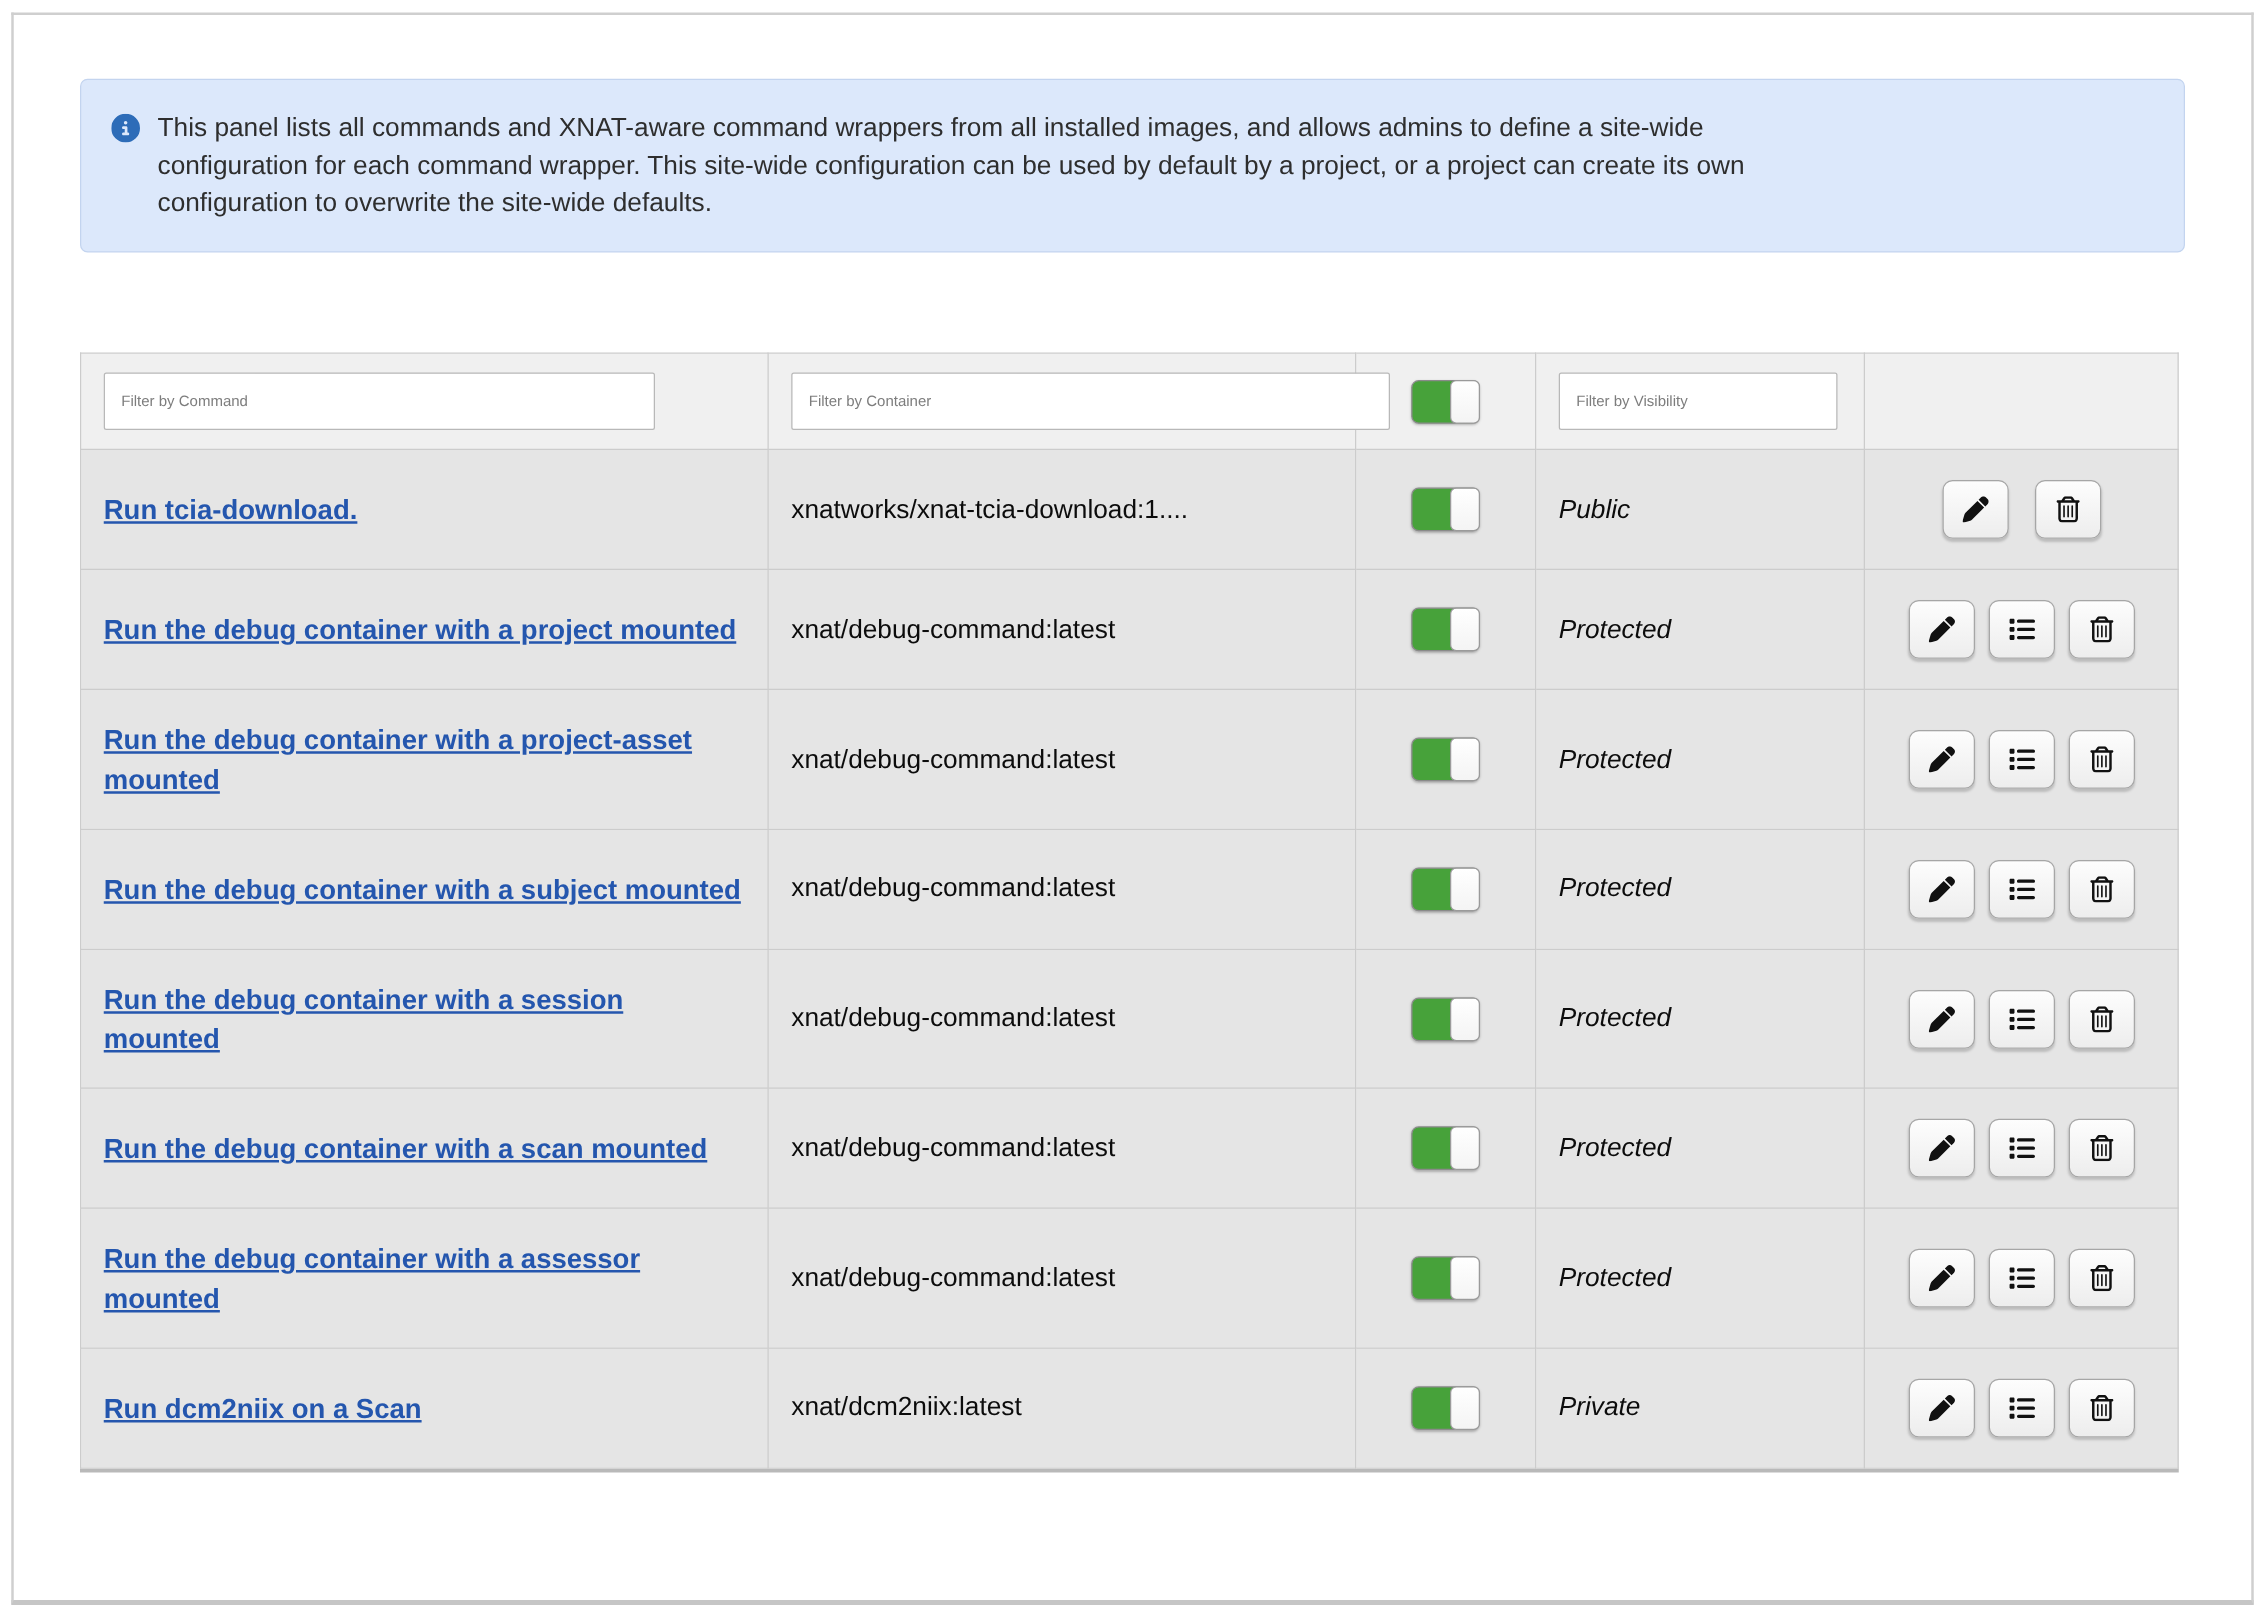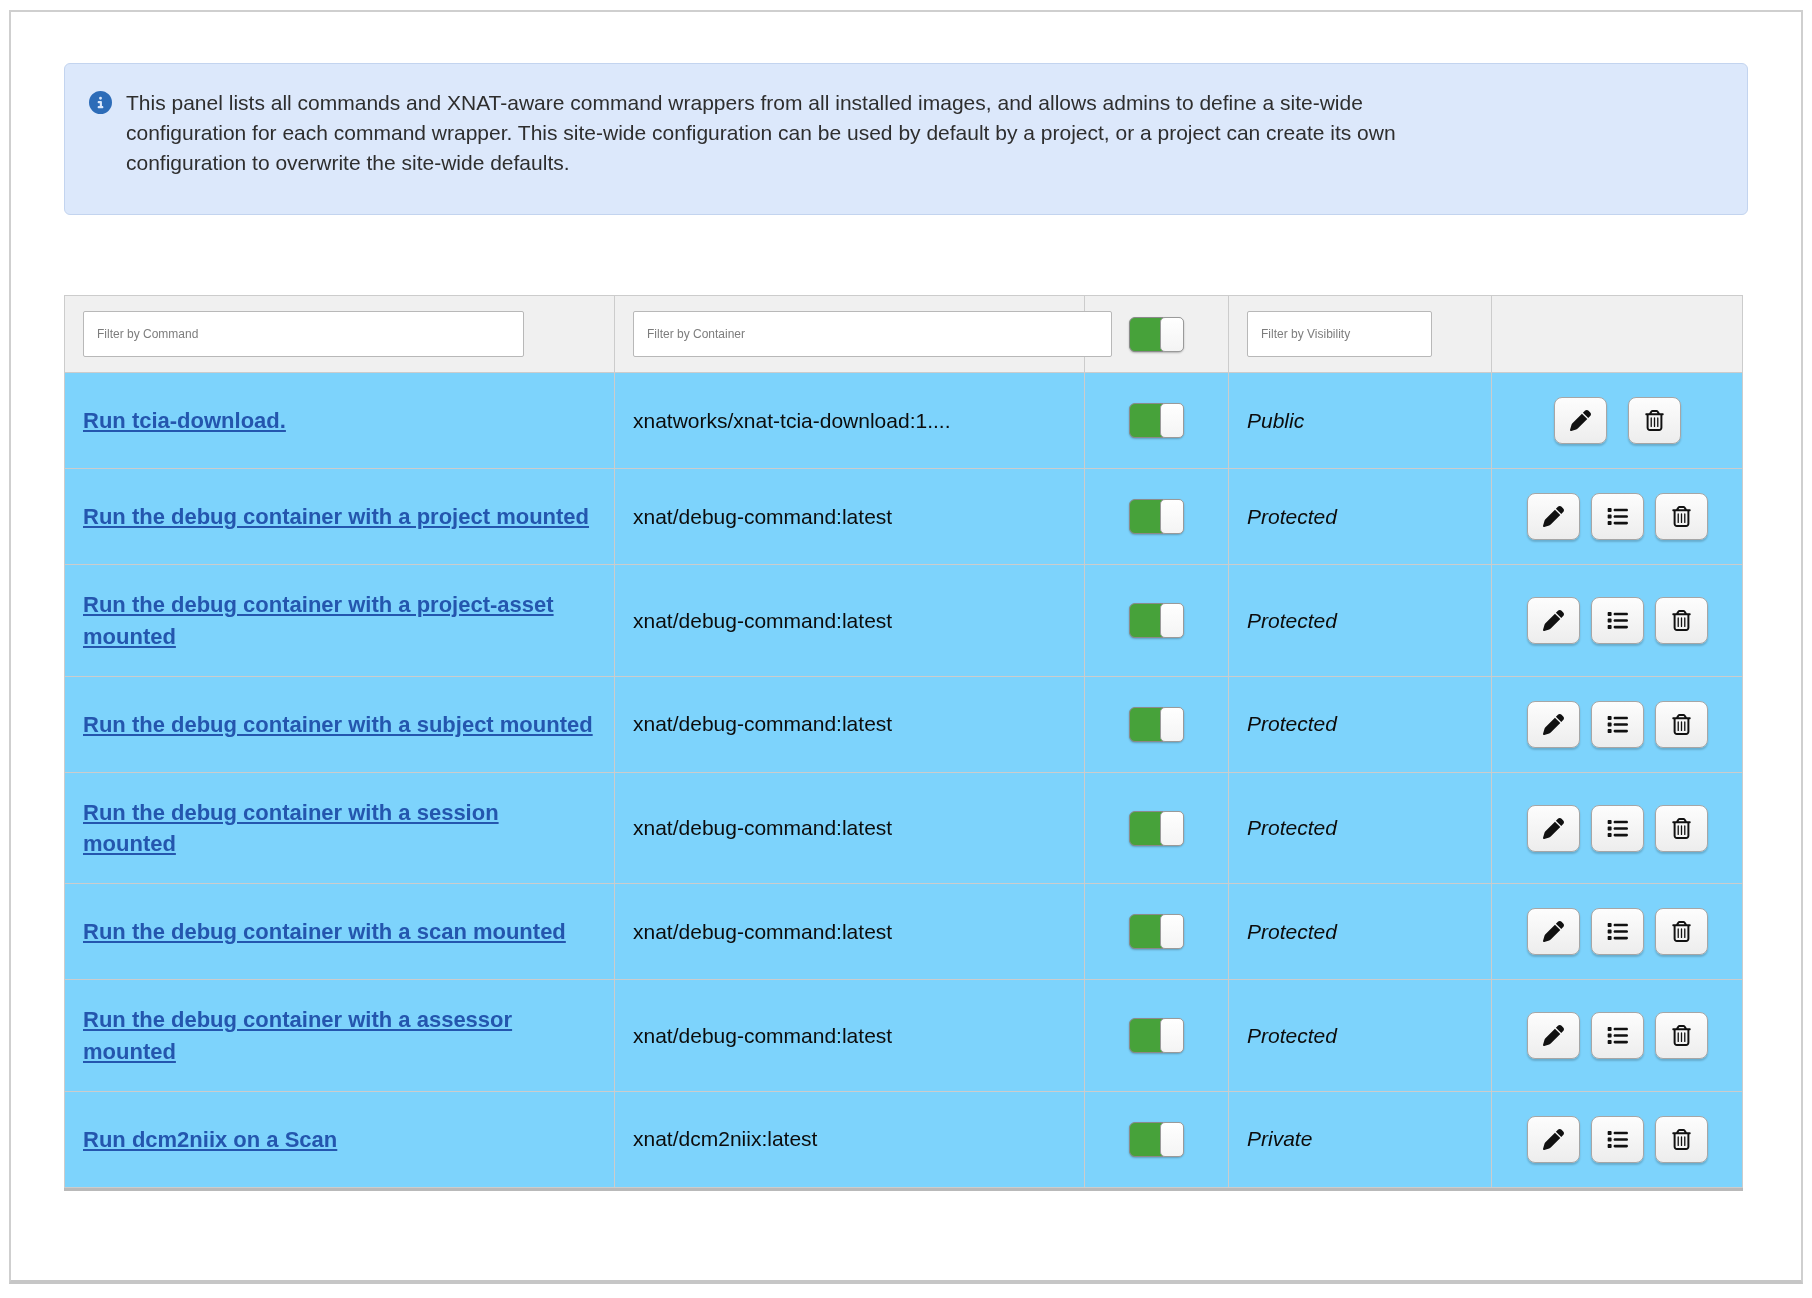--- a/index.html
+++ b/index.html
@@ -29,21 +29,21 @@
     font-weight: 600;
     letter-spacing: 0.2px;
   }
   .content { padding: 51px 53px 0; }
 
   
   .note {
     background: var(--note-bg, #dce8fb);
     border: 1px solid #c3d4ef;
     border-radius: 6px;
-    padding: 24px 26px 37px 24px;
+    padding: 24px 26px 24px 24px;
     display: flex;
     align-items: flex-start;
     gap: 14px;
     margin-bottom: 80px;
   }
   .note .info-icon {
     flex: 0 0 auto;
     width: 23px; height: 23px;
     margin-top: 3px;
   }
@@ -83,23 +83,23 @@
     border-radius: 2px;
     background: #fff;
     font-size: 12px;
     font-family: "Liberation Sans", sans-serif;
     color: #333;
     padding: 0 13px;
   }
   .filter-input::placeholder { color: #7d7d7d; opacity: 1; }
   .w-command { width: 441px; }
   .w-container { width: 479px; }
-  .w-visibility { width: 185px; }
-
-  .cfg tbody td { background: #7dd3fc; padding: 24px 18px; }
+  .w-visibility { width: 223px; }
+
+  .cfg tbody td { background: #e5e5e5; padding: 24px 18px; }
   td.cell-label a {
     color: var(--link-blue, #2456ae);
     font-size: 22px;
     font-weight: bold;
     line-height: 1.42;
     text-decoration: underline;
   }
   td.cell-container { font-size: 21px; color: #0c0c0c; padding-left: 21px; }
   td.cell-enabled { text-align: center; padding: 24px 0; }
   td.cell-visibility { font-size: 21px; color: #0c0c0c; padding-left: 25px; font-style: italic; }

